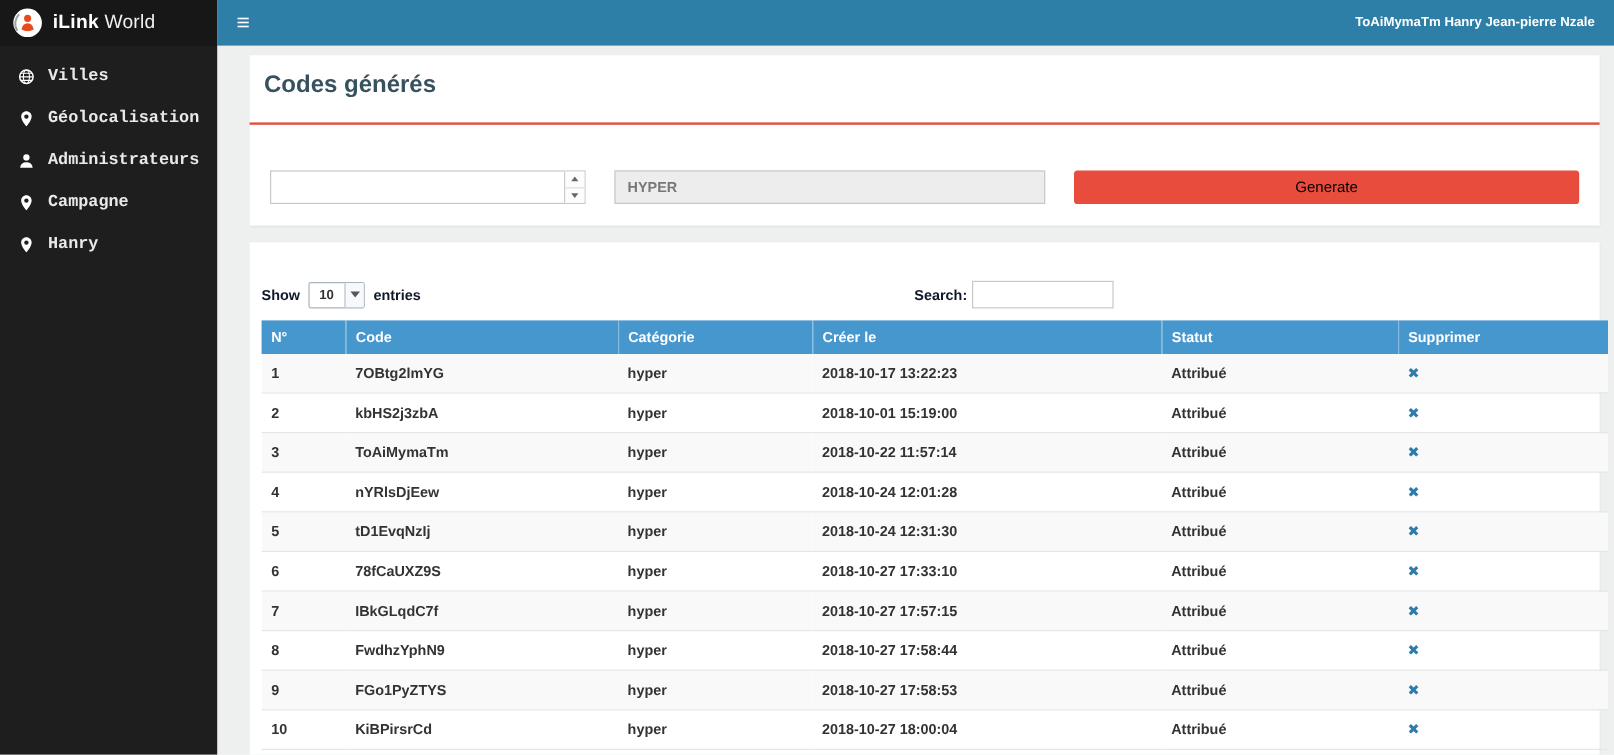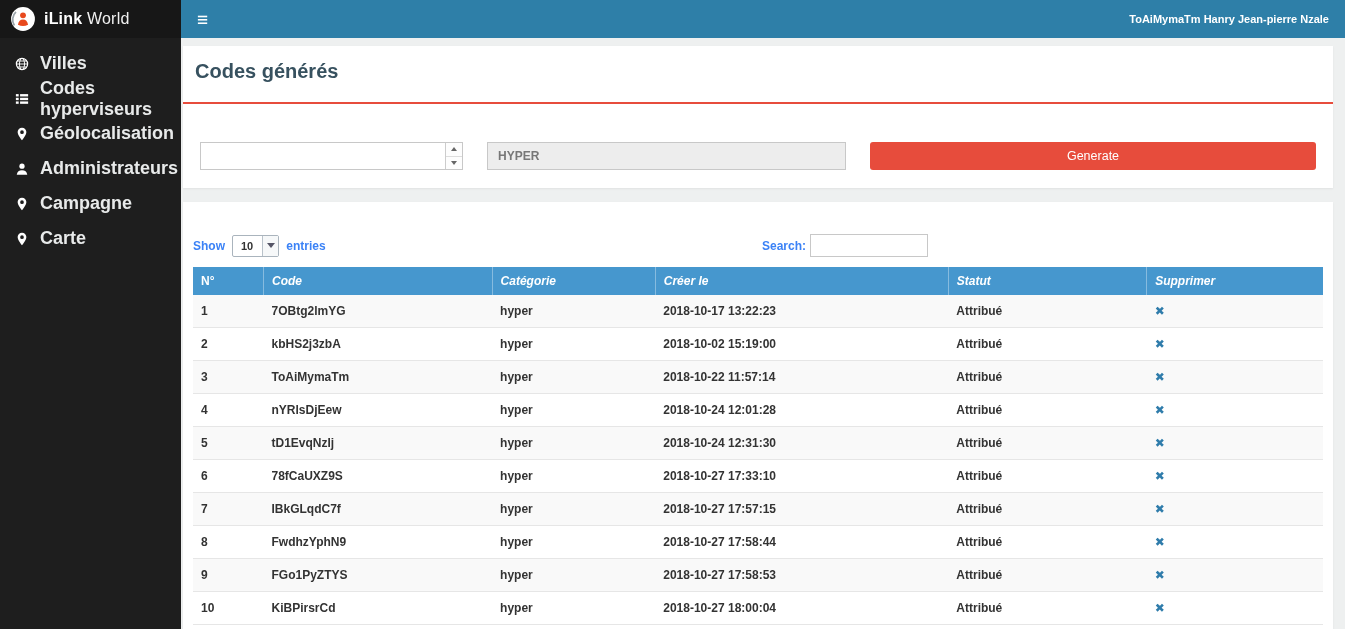--- a/index.html
+++ b/index.html
@@ -13,64 +13,64 @@
   .layout { display: flex; width: 100%; height: 100%; }
 
   
   .sidebar { width: 181px; flex-shrink: 0; background: #1e1e1e; display: flex; flex-direction: column; }
   .logo { height: 38px; background: #171717; display: flex; align-items: center; gap: 8px; padding: 0 10px; color: #fff; cursor: pointer; }
   .logo-icon { display: flex; align-items: center; }
   .brand-text { font-size: 16px; letter-spacing: .2px; }
   .brand-text b { font-weight: 700; }
   .brand-text .light { font-weight: 400; color: #f0f0f0; }
   .nav { padding-top: 8px; }
-  .nav-item { display: flex; align-items: center; gap: 11px; height: 35px; padding: 0 15px; color: #e8eaea; font-size: 18px; font-weight: 600; cursor: pointer; }
+  .nav-item { display: flex; align-items: center; gap: 11px; height: 35px; padding: 0 15px; color: #e8eaea; font-size: 14px; font-weight: 600; cursor: pointer; font-family: Liberation Mono, monospace; }
   .nav-item .icon { width: 14px; height: 14px; display: inline-flex; color: #ffffff; flex-shrink: 0; }
   .nav-item .icon svg { width: 14px; height: 14px; }
 
   
   .main { flex: 1; display: flex; flex-direction: column; min-width: 0; }
   .topbar { height: 38px; background: #2e7fa8; display: flex; align-items: center; justify-content: space-between; padding: 0 16px; color: #fff; flex-shrink: 0; }
   .menu-toggle { font-size: 19px; line-height: 1; cursor: pointer; font-weight: 700; }
   .welcome { font-size: 11px; font-weight: 700; }
 
-  .content { flex: 1; padding: 8px 12px 0 2px; overflow: hidden; }
+  .content { flex: 1; padding: 8px 12px 0 27px; overflow: hidden; }
 
   .panel { background: #fff; box-shadow: 0 1px 2px rgba(0,0,0,.06); }
 
   
   .panel-form { padding: 14px 10px 18px 10px; margin-bottom: 14px; }
   .page-title { font-size: 20px; font-weight: 600; color: #37515f; padding-left: 2px; }
   .red-divider { border: 0; border-top: 2px solid #e74c3c; margin: 19px -10px 0 -10px; }
   .form-row { display: flex; gap: 24px; margin-top: 38px; padding: 0 7px; }
   .num-wrap { position: relative; width: 263px; flex-shrink: 0; }
   .num-input { width: 100%; height: 28px; border: 1px solid #c8c8c8; padding: 0 22px 0 8px; font-size: 12px; font-family: inherit; background: #fff; }
   .spinner { position: absolute; top: 1px; right: 1px; width: 17px; height: 26px; border-left: 1px solid #ccc; display: flex; flex-direction: column; cursor: pointer; background: #fdfdfd; }
   .spin { flex: 1; display: flex; align-items: center; justify-content: center; }
   .spin.up { border-bottom: 1px solid #ddd; }
   .spin.up::after { content: ""; border-left: 3.5px solid transparent; border-right: 3.5px solid transparent; border-bottom: 4px solid #666; }
   .spin.down::after { content: ""; border-left: 3.5px solid transparent; border-right: 3.5px solid transparent; border-top: 4px solid #666; }
   .cat-input { width: 359px; height: 28px; flex-shrink: 0; border: 1px solid #c8c8c8; background: #ededed; color: #777; font-weight: 700; padding: 0 10px; font-size: 12px; font-family: inherit; }
-  .generate-btn { flex: 1; height: 28px; background: #e74c3c; color: #ffffff; border: 0; border-radius: 3px; font-size: 12.5px; font-family: inherit; cursor: pointer; text-align: center; }
+  .generate-btn { flex: 1; height: 28px; background: #e74c3c; color: #000000; border: 0; border-radius: 3px; font-size: 12.5px; font-family: inherit; cursor: pointer; text-align: center; }
 
   
   .panel-table { padding: 32px 10px 14px 10px; }
   .controls { display: flex; align-items: center; margin-bottom: 10px; }
-  .lbl-b { font-weight: 700; font-size: 12px; color: #3b82f6; }
+  .lbl-b { font-weight: 700; font-size: 12px; color: #0f172a; }
   .length { display: flex; align-items: center; gap: 7px; }
   .select { display: inline-flex; align-items: stretch; border: 1px solid #aab4bd; height: 22px; cursor: pointer; background: #fff; border-radius: 2px; }
   .sel-val { padding: 0 9px 0 8px; display: flex; align-items: center; font-weight: 700; font-size: 11px; }
   .sel-arrow { border-left: 1px solid #b9c2ca; width: 16px; display: flex; align-items: center; justify-content: center; background: #f6f8f9; }
   .sel-arrow::after { content: ""; border-left: 4px solid transparent; border-right: 4px solid transparent; border-top: 5px solid #556; }
   .search-group { margin-left: auto; margin-right: 395px; display: flex; align-items: center; gap: 4px; }
   .search-input { width: 118px; height: 23px; border: 1px solid #c8c8c8; padding: 0 6px; font-size: 12px; font-family: inherit; }
 
   table { width: 100%; border-collapse: collapse; table-layout: fixed; }
   thead th { background: #4697ce; color: #fff; text-align: left; font-size: 12px; font-weight: 700; padding: 7px 8px; }
-  thead th + th { border-left: 1px solid rgba(255,255,255,.35); font-style: italic; }
+  thead th + th { border-left: 1px solid rgba(255,255,255,.35); }
   col.c0 { width: 70px; } col.c1 { width: 227px; } col.c2 { width: 162px; }
   col.c3 { width: 291px; } col.c4 { width: 197px; } col.c5 { width: 175px; }
   tbody td { padding: 9px 8px; font-size: 12px; font-weight: 600; color: #333; border-bottom: 1px solid #e6e6e6; white-space: nowrap; overflow: hidden; }
   tbody tr:nth-child(odd) { background: #f9f9f9; }
   .del { color: #2f7cab; font-weight: 700; font-size: 12px; cursor: pointer; }
 </style>
 </head>
 <body>
 
 <div class="layout">
@@ -94,33 +94,20 @@
               <circle cx="8" cy="8" r="6.4" fill="none" stroke="currentColor" stroke-width="1.4"></circle>
               <ellipse cx="8" cy="8" rx="2.9" ry="6.4" fill="none" stroke="currentColor" stroke-width="1.1"></ellipse>
               <path d="M1.8 8h12.4M2.8 4.6h10.4M2.8 11.4h10.4" stroke="currentColor" stroke-width="1.1" fill="none"></path>
             </svg>
           </span>
     <span class="lbl">Villes</span>
   </div>
         <div class="nav-item">
     <span class="icon">
             <svg viewBox="0 0 16 16">
-              <rect x="1" y="2.4" width="3.2" height="2.7" fill="currentColor"></rect>
-              <rect x="5.8" y="2.4" width="9.2" height="2.7" fill="currentColor"></rect>
-              <rect x="1" y="6.6" width="3.2" height="2.7" fill="currentColor"></rect>
-              <rect x="5.8" y="6.6" width="9.2" height="2.7" fill="currentColor"></rect>
-              <rect x="1" y="10.8" width="3.2" height="2.7" fill="currentColor"></rect>
-              <rect x="5.8" y="10.8" width="9.2" height="2.7" fill="currentColor"></rect>
-            </svg>
-          </span>
-    <span class="lbl">Codes hyperviseurs</span>
-  </div>
-        <div class="nav-item">
-    <span class="icon">
-            <svg viewBox="0 0 16 16">
               <path d="M8 .8C5.2.8 3 3 3 5.8 3 9.6 8 15.2 8 15.2s5-5.6 5-9.4C13 3 10.8.8 8 .8zm0 7.2a2.1 2.1 0 1 1 0-4.2 2.1 2.1 0 0 1 0 4.2z" fill="currentColor"></path>
             </svg>
           </span>
     <span class="lbl">Géolocalisation</span>
   </div>
         <div class="nav-item">
     <span class="icon">
             <svg viewBox="0 0 16 16">
               <circle cx="8" cy="4.8" r="3" fill="currentColor"></circle>
               <path d="M2 14.5c.4-3.4 2.7-5.1 6-5.1s5.6 1.7 6 5.1z" fill="currentColor"></path>
@@ -135,21 +122,21 @@
             </svg>
           </span>
     <span class="lbl">Campagne</span>
   </div>
         <div class="nav-item">
     <span class="icon">
             <svg viewBox="0 0 16 16">
               <path d="M8 .8C5.2.8 3 3 3 5.8 3 9.6 8 15.2 8 15.2s5-5.6 5-9.4C13 3 10.8.8 8 .8zm0 7.2a2.1 2.1 0 1 1 0-4.2 2.1 2.1 0 0 1 0 4.2z" fill="currentColor"></path>
             </svg>
           </span>
-    <span class="lbl">Carte</span>
+    <span class="lbl">Hanry</span>
   </div>
       </nav>
   </aside>
 
   <div class="main">
 
     <header class="topbar">
       <span class="menu-toggle">≡</span>
       <span class="welcome"><span>ToAiMymaTm </span><b>Hanry Jean-pierre Nzale</b></span>
     </header>
@@ -214,21 +201,21 @@
     <td>7OBtg2lmYG</td>
     <td>hyper</td>
     <td>2018-10-17 13:22:23</td>
     <td>Attribué</td>
     <td><span class="del">✖</span></td>
   </tr>
               <tr>
     <td>2</td>
     <td>kbHS2j3zbA</td>
     <td>hyper</td>
-    <td>2018-10-02 15:19:00</td>
+    <td>2018-10-01 15:19:00</td>
     <td>Attribué</td>
     <td><span class="del">✖</span></td>
   </tr>
               <tr>
     <td>3</td>
     <td>ToAiMymaTm</td>
     <td>hyper</td>
     <td>2018-10-22 11:57:14</td>
     <td>Attribué</td>
     <td><span class="del">✖</span></td>

